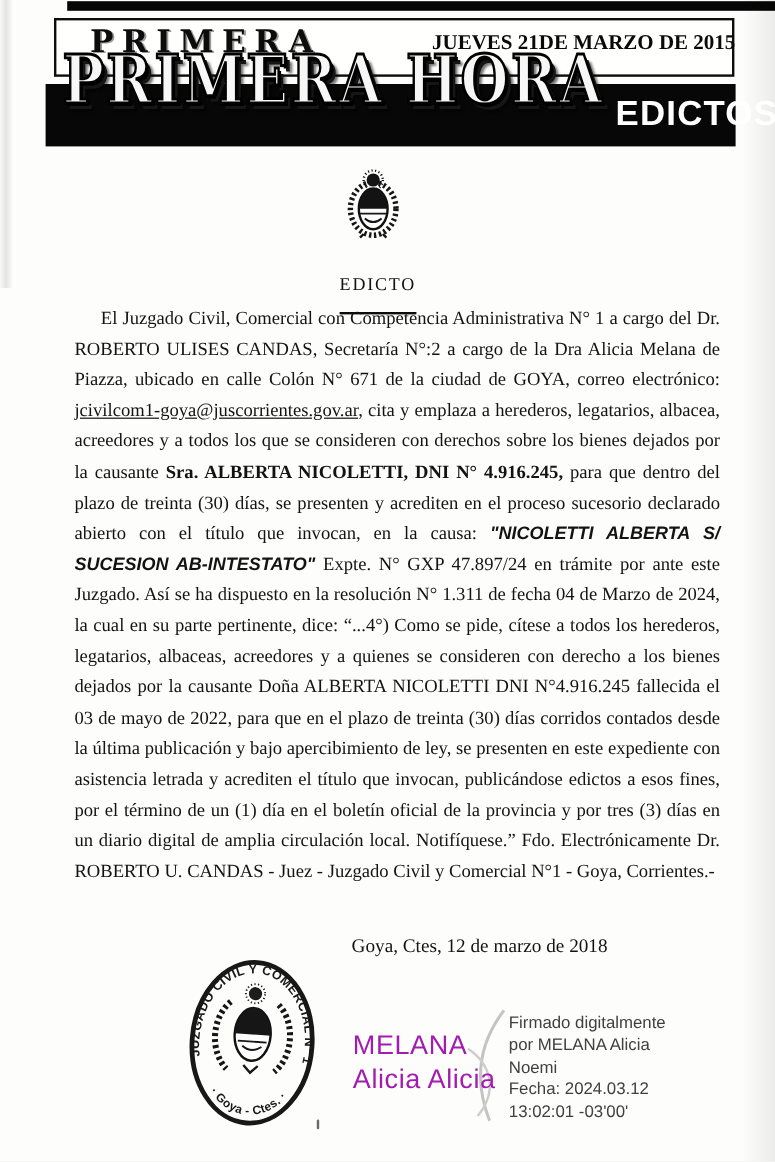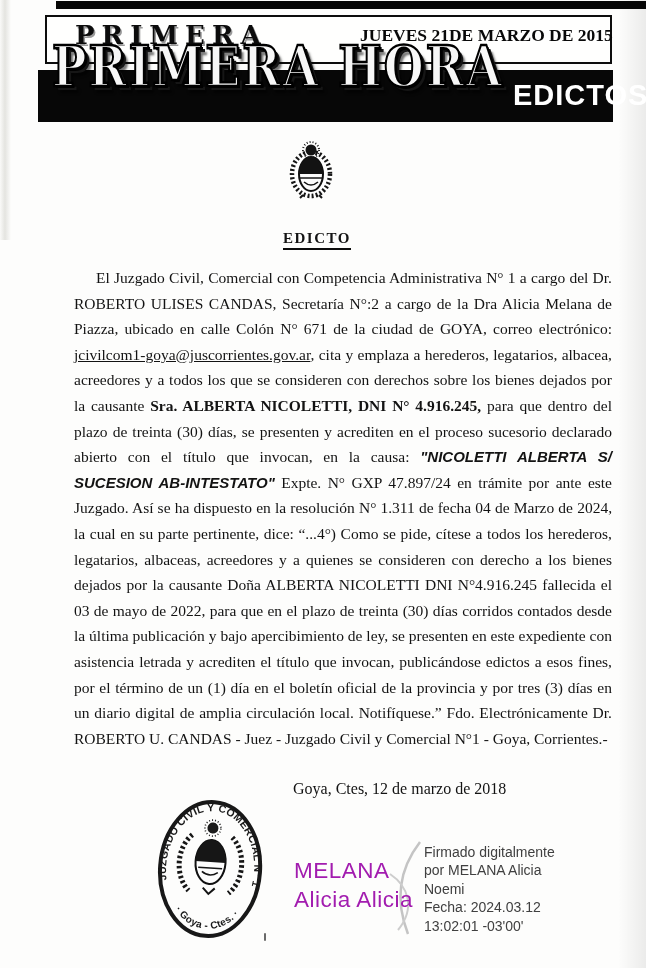--- a/index.html
+++ b/index.html
@@ -31,23 +31,23 @@
     color:#f7f7f7;-webkit-text-stroke:2px #000;letter-spacing:2px;white-space:nowrap;
     text-shadow:2px 2px 0 #000,4px 4px 0 #161616,6px 6px 2px rgba(0,0,0,.55);
     transform:scaleY(1.22);transform-origin:left top;}
   .edictos{position:absolute;left:482px;top:79px;
     font-family:"Liberation Sans",sans-serif;font-weight:bold;font-size:29px;
     letter-spacing:1px;color:#ffffff;margin-left:31px;}
 
   
   .crest{position:absolute;left:289px;top:141px;}
   .edict-title{position:absolute;left:283px;top:230px;display:inline-block;
-    font-weight:bold;font-size:15px;letter-spacing:1.5px;
-    border-bottom:2px solid #0c0c0c;padding-bottom:1px;}
-  .body-text{position:absolute;left:62px;top:253px;width:538px;margin:12px;
+    font-weight:normal;font-size:15px;letter-spacing:1.5px;
+    border-bottom:2px solid #0c0c0c;padding-bottom:13px;}
+  .body-text{position:absolute;left:62px;top:253px;width:538px;margin:0;
     font-size:15.5px;line-height:25.6px;text-align:justify;text-indent:22px;color:#131313;}
   .body-text .email{text-decoration:underline;}
   .body-text .bold{font-weight:bold;}
   .body-text .case{font-family:"Liberation Sans",sans-serif;font-weight:bold;
     font-style:italic;font-size:15px;}
   .dateline{position:absolute;left:293px;top:780px;font-size:16px;color:#131313;}
 
   
   .stamp{position:absolute;left:156px;top:798px;transform:rotate(4deg);}
   .stamp text{font-family:"Liberation Sans",sans-serif;font-weight:bold;fill:#181818;}

